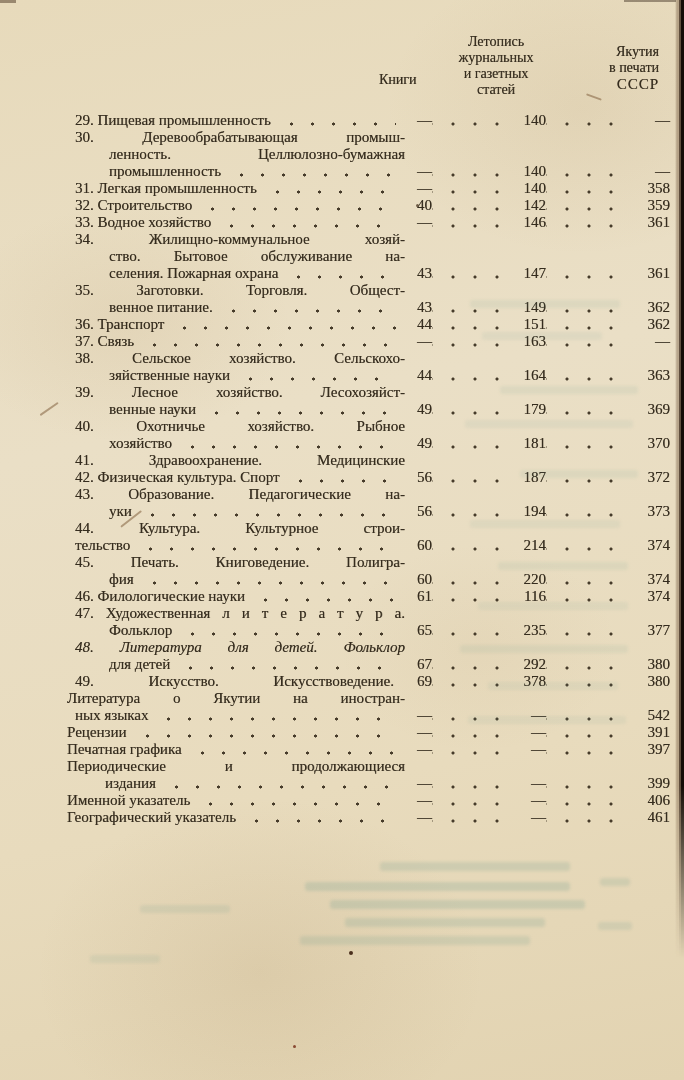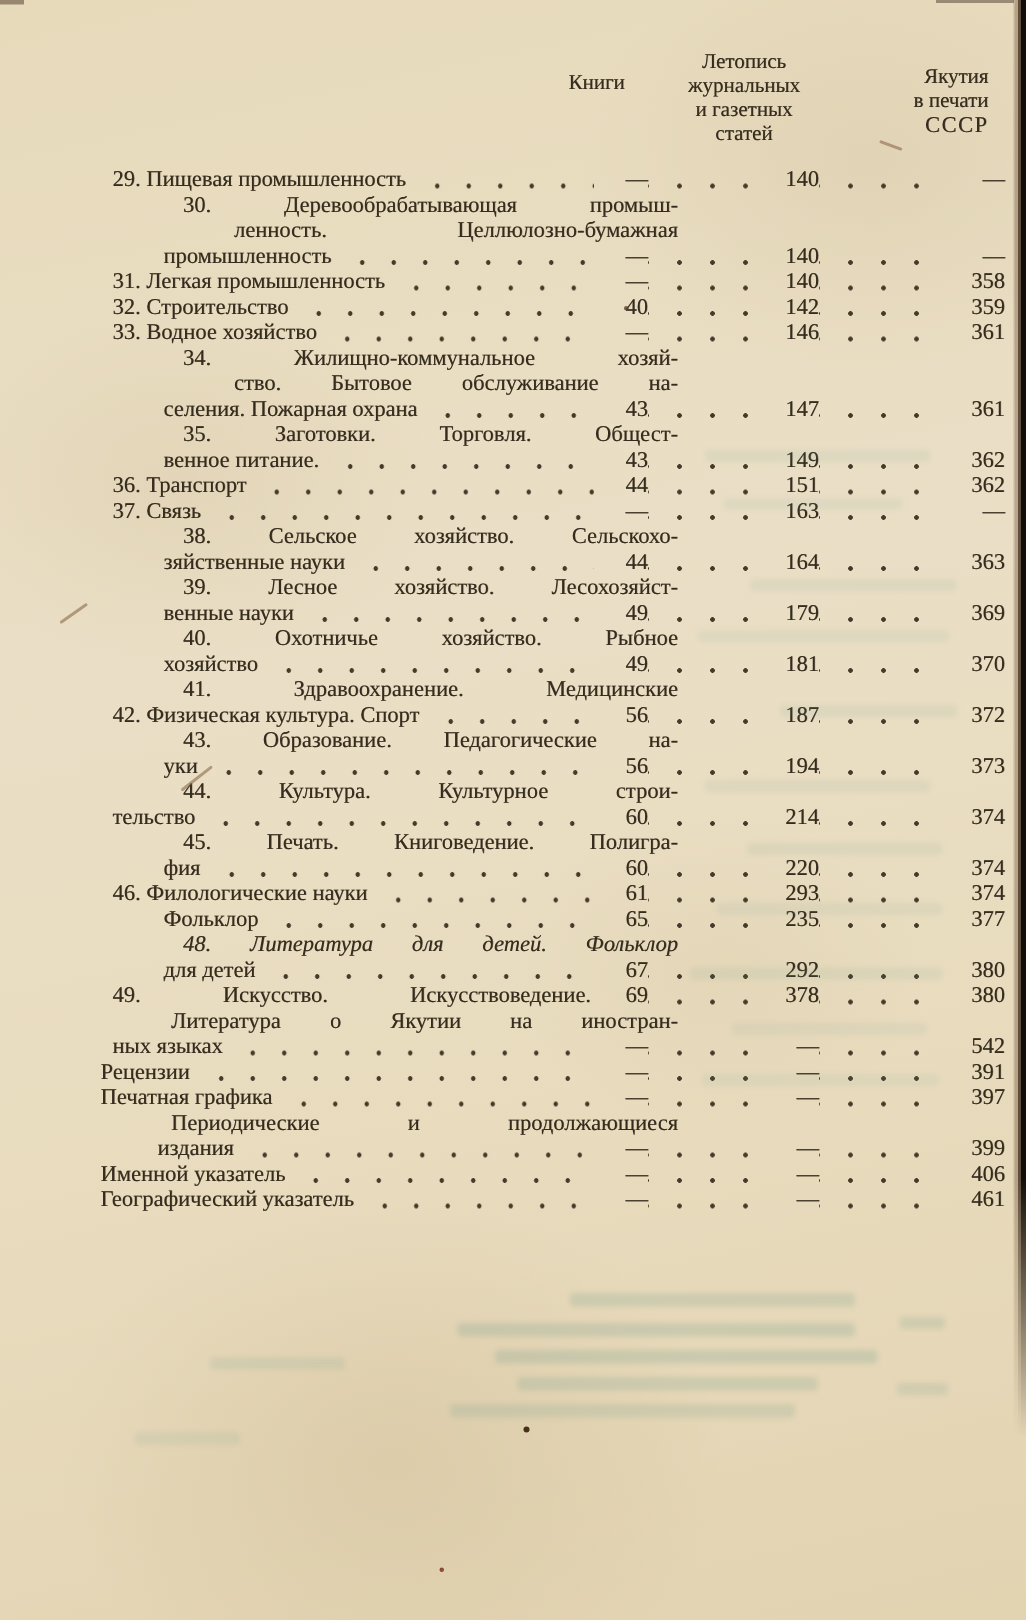--- a/index.html
+++ b/index.html
@@ -11,30 +11,30 @@
     background:
       radial-gradient(240px 170px at 18% 30%, rgba(167,134,84,.10), transparent 70%),
       radial-gradient(280px 210px at 85% 10%, rgba(160,128,78,.10), transparent 70%),
       radial-gradient(320px 250px at 38% 90%, rgba(150,118,70,.12), transparent 70%),
       radial-gradient(200px 150px at 70% 60%, rgba(170,140,90,.07), transparent 70%),
       linear-gradient(168deg,#e7dabb 0%, #eadfc6 38%, #e8dbbd 70%, #e2d3b1 100%);
   }
   .txt{ text-shadow:0.3px 0 rgba(53,44,30,.55); }
 
   
-  .h-books{position:absolute;left:379px;top:48px;font-size:14px;}
+  .h-books{position:absolute;left:379px;top:72px;font-size:14px;}
   .h-chron{position:absolute;left:444px;top:34px;width:104px;text-align:center;font-size:14px;line-height:16px;}
   .h-yak{position:absolute;left:553px;top:44px;width:106px;text-align:right;font-size:14px;line-height:16px;}
   .h-yak .big{font-size:15px;letter-spacing:1px;}
 
   
   .rows{position:absolute;top:112px;left:0;right:0;font-size:15px;line-height:17px;}
   .row{padding:0 14px 0 75px;}
   .row.unnum{padding-left:67px;}
-  .tl{width:330px;box-sizing:border-box;text-align:justify;text-align-last:justify;margin-left:47px;}
+  .tl{width:330px;box-sizing:border-box;text-align:justify;text-align-last:justify;}
   .row.unnum .tl{width:338px;}
   .lastline{display:flex;align-items:baseline;}
   .lt{white-space:pre;flex:0 0 auto;}
   .lt.justfill{flex:1 1 auto;white-space:normal;text-align:justify;text-align-last:justify;}
   .leader{
     flex:1 1 auto;align-self:stretch;margin:0 2px;
     background-image:radial-gradient(circle, #463b2a 1.35px, rgba(0,0,0,0) 1.75px);
     background-size:21px 6px;background-position:left 8px bottom 2px;background-repeat:repeat-x;
   }
   .row.noleader .leader{background:none;flex:0 0 0;}
@@ -272,26 +272,27 @@
           <span class="sp"></span>
           <span class="v yak">374</span>
         </div>
       </div>
       <div class="row">
         <div class="lastline">
           <span class="lt" style="padding-left: 0px;">46. Филологические науки</span>
           <span class="leader"></span>
           <span class="v books">61</span>
           <span class="sp"></span>
-          <span class="v chron">293</span>
+          <span class="v chron">116</span>
           <span class="sp"></span>
           <span class="v yak">374</span>
         </div>
       </div>
       <div class="row">
+        <div class="tl" style="padding-left: 0px;">47. Художественная  л и т е р а т у р а.</div>
         <div class="lastline">
           <span class="lt" style="padding-left: 34px;">Фольклор</span>
           <span class="leader"></span>
           <span class="v books">65</span>
           <span class="sp"></span>
           <span class="v chron">235</span>
           <span class="sp"></span>
           <span class="v yak">377</span>
         </div>
       </div>

